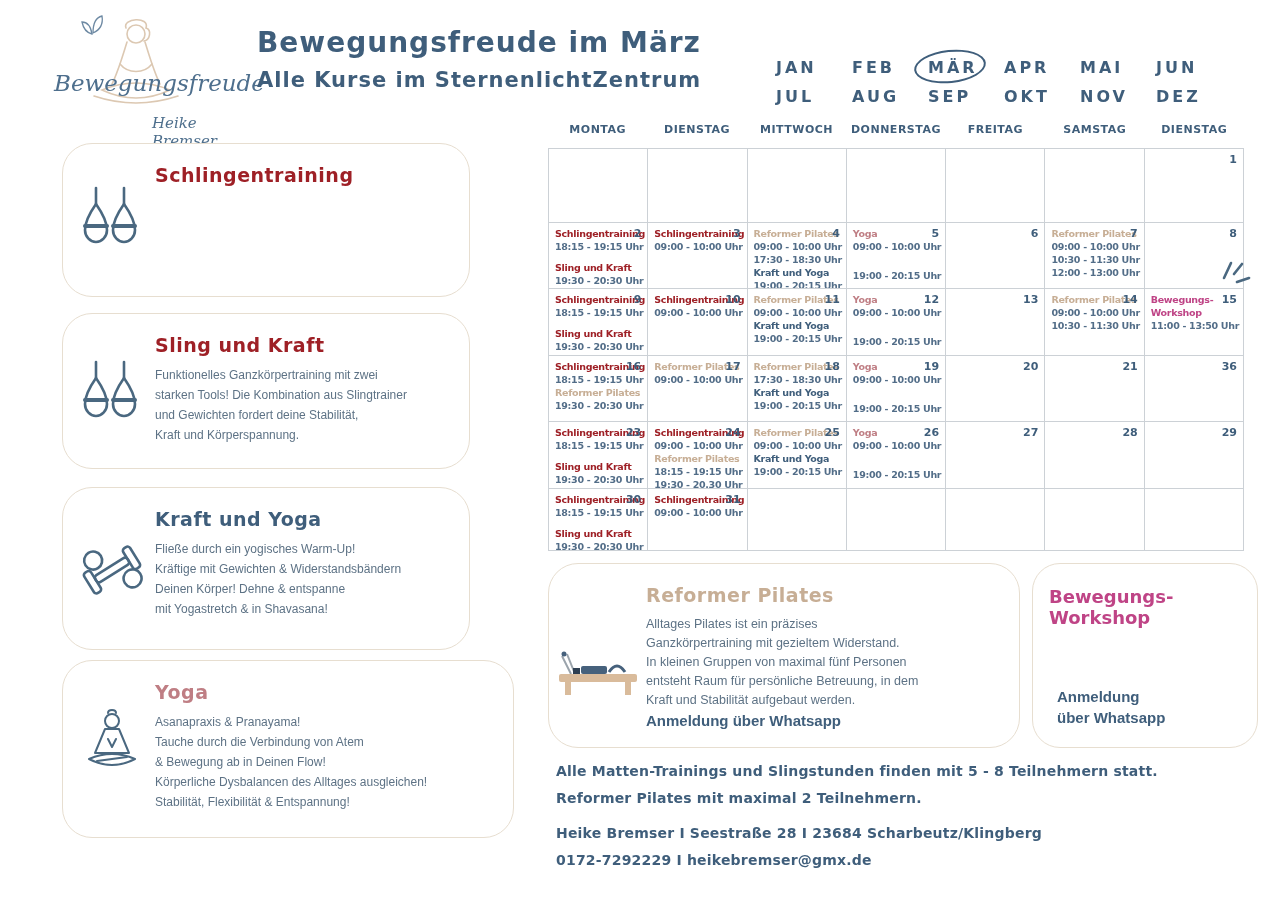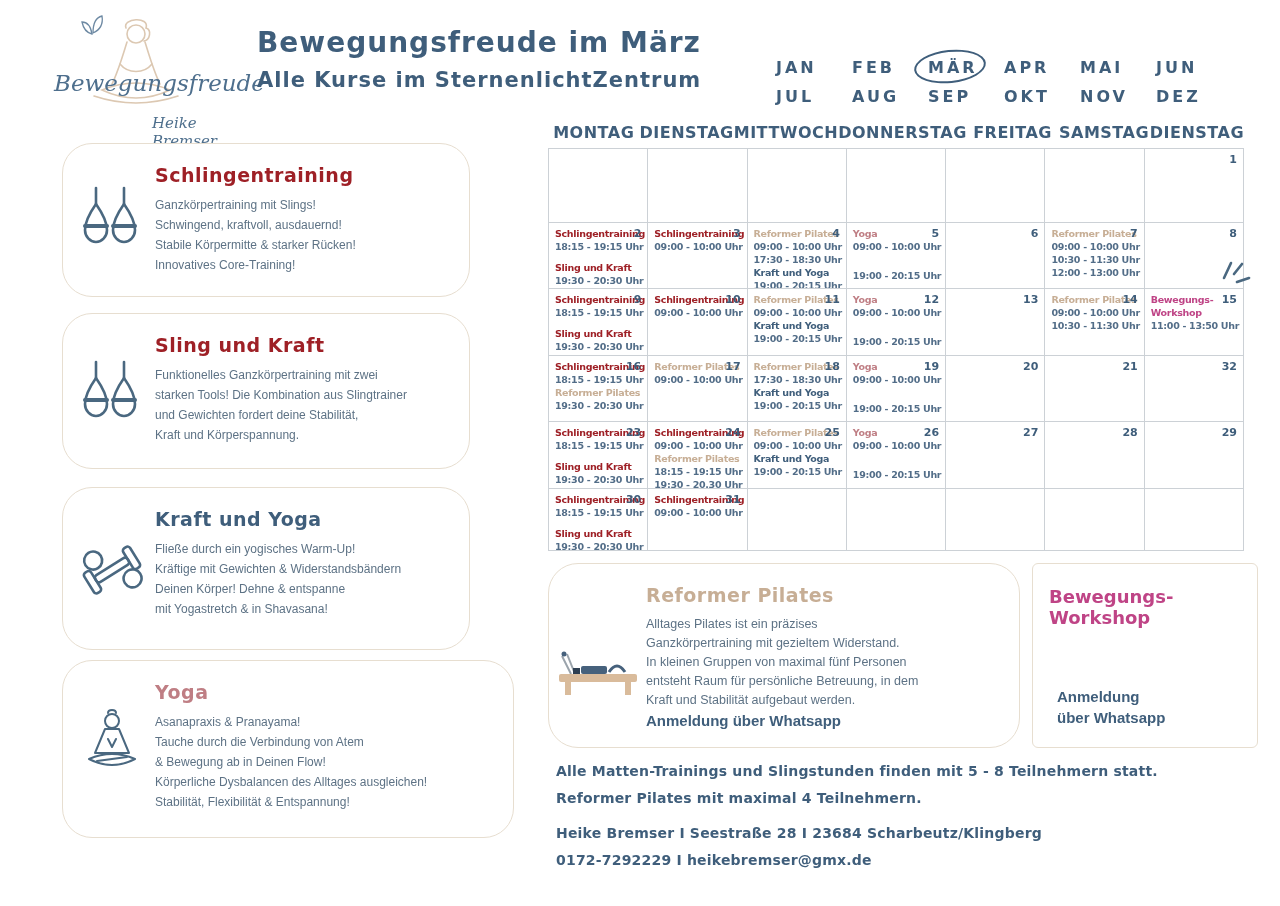--- a/index.html
+++ b/index.html
@@ -31,21 +31,21 @@
   .monthnav{left:764px;top:58px;width:470px;display:grid;
     grid-template-columns:repeat(6,76px);grid-row-gap:10px;}
   .month{position:relative;font-family:"DejaVu Sans",sans-serif;font-weight:bold;
     font-size:16px;letter-spacing:3px;color:var(--slate);text-align:left;padding-left:12px;}
   .month.sel::after{content:"";position:absolute;left:-2px;right:6px;top:-8px;bottom:-6px;
     border:2px solid var(--slate);border-radius:50%;transform:rotate(-6deg);}
 
   
   .dayheaders{left:548px;top:123px;width:696px;display:flex;}
   .dayhead{flex:1;text-align:center;font-family:"DejaVu Sans",sans-serif;font-weight:bold;
-    font-size:16px;letter-spacing:0.5px;color:var(--slate);}
+    font-size:11px;letter-spacing:0.5px;color:var(--slate);}
 
   
   .grid{left:548px;top:148px;width:696px;display:grid;
     grid-template-columns:repeat(7,1fr);
     grid-template-rows:74px 66px 67px 66px 67px 62px;
     border-top:1px solid var(--grid);border-left:1px solid var(--grid);}
   .cell{position:relative;border-right:1px solid var(--grid);border-bottom:1px solid var(--grid);
     padding:4px 4px 2px 6px;overflow:hidden;}
   .daynum{position:absolute;top:4px;right:6px;font-family:"DejaVu Sans",sans-serif;
     font-weight:bold;font-size:11px;color:var(--slate);}
@@ -73,21 +73,21 @@
   .card1 .card-icon{top:42px;} .card2 .card-icon{top:46px;}
   .card3 .card-icon{top:52px;} .card4 .card-icon{top:48px;}
 
   
   .refcard{left:548px;top:563px;width:472px;height:185px;border:1.5px solid var(--border);
     border-radius:30px;padding:20px 14px 10px 97px;}
   .refcard .card-body .bodyline{font-size:12.5px;line-height:19px;}
   .refcard .cta{font-size:15px;font-weight:bold;color:var(--slate);margin-top:2px;}
   .refcard .card-icon{top:78px;left:8px;}
   .workcard{left:1032px;top:563px;width:226px;height:185px;border:1.5px solid var(--border);
-    border-radius:6px;padding:22px 16px;}
+    border-radius:28px;padding:22px 16px;}
   .workcard .card-title{font-size:18px;letter-spacing:0;}
   .workcard .cta{position:absolute;left:24px;top:122px;font-size:15px;font-weight:bold;
     color:var(--slate);line-height:21px;}
 
   
   .footer{left:556px;top:762px;width:710px;}
   .footer .fline{font-family:"DejaVu Sans",sans-serif;font-weight:bold;color:var(--slate);
     font-size:14px;letter-spacing:0.2px;line-height:19px;margin-bottom:8px;white-space:nowrap;}
   .footer .fline:nth-child(2){margin-bottom:16px;}
   .icon-stroke{stroke:#4a6880;fill:none;stroke-width:2.6;stroke-linecap:round;stroke-linejoin:round;}
@@ -271,21 +271,21 @@
         <div class="gap"></div>
         <div class="line s-time">19:00 - 20:15 Uhr</div>
       </div>
       <div class="cell">
         <span class="daynum">20</span>
       </div>
       <div class="cell">
         <span class="daynum">21</span>
       </div>
       <div class="cell">
-        <span class="daynum">32</span>
+        <span class="daynum">36</span>
       </div>
       <div class="cell">
         <span class="daynum">23</span>
         <div class="line s-red">Schlingentraining</div>
         <div class="line s-time">18:15 - 19:15 Uhr</div>
         <div class="gap"></div>
         <div class="line s-red">Sling und Kraft</div>
         <div class="line s-time">19:30 - 20:30 Uhr</div>
       </div>
       <div class="cell">
@@ -353,26 +353,20 @@
       <g class="icon-stroke">
         <path d="M15 2 L15 18"></path>
           <path d="M43 2 L43 18"></path>
         <path d="M15 18 C8 28 4 36 4 44 A11 12 0 0 0 26 44 C26 36 22 28 15 18 Z"></path>
         <path d="M43 18 C36 28 32 36 32 44 A11 12 0 0 0 54 44 C54 36 50 28 43 18 Z"></path>
         <path d="M4 40 L26 40" stroke-width="4"></path>
           <path d="M32 40 L54 40" stroke-width="4"></path>
       </g>
     </svg>
     <div class="card-title t-red">Schlingentraining</div>
-    <div class="card-body">
-        <div class="bodyline">Ganzkörpertraining mit Slings!</div>
-        <div class="bodyline">Schwingend, kraftvoll, ausdauernd!</div>
-        <div class="bodyline">Stabile Körpermitte &amp; starker Rücken!</div>
-        <div class="bodyline">Innovatives Core-Training!</div>
-      </div>
   </div>
 
   <div class="abs card card2">
     <svg class="card-icon" width="58" height="66" viewBox="0 0 58 66">
       <g class="icon-stroke">
         <path d="M15 2 L15 18"></path>
           <path d="M43 2 L43 18"></path>
         <path d="M15 18 C8 28 4 36 4 44 A11 12 0 0 0 26 44 C26 36 22 28 15 18 Z"></path>
         <path d="M43 18 C36 28 32 36 32 44 A11 12 0 0 0 54 44 C54 36 50 28 43 18 Z"></path>
         <path d="M4 40 L26 40" stroke-width="4"></path>
@@ -456,18 +450,18 @@
   <div class="abs workcard">
     <div class="card-title t-pink">Bewegungs-Workshop</div>
     <div class="cta" id="workcta">
         <div class="">Anmeldung</div>
         <div class="">über Whatsapp</div>
       </div>
   </div>
 
   <div class="abs footer" id="footer">
       <div class="fline">Alle Matten-Trainings und Slingstunden finden mit 5 - 8 Teilnehmern statt.</div>
-      <div class="fline">Reformer Pilates mit maximal 4 Teilnehmern.</div>
+      <div class="fline">Reformer Pilates mit maximal 2 Teilnehmern.</div>
       <div class="fline">Heike Bremser I Seestraße 28 I 23684 Scharbeutz/Klingberg</div>
       <div class="fline">0172-7292229 I heikebremser@gmx.de</div>
     </div>
 
 </div>
 
 </body></html>

